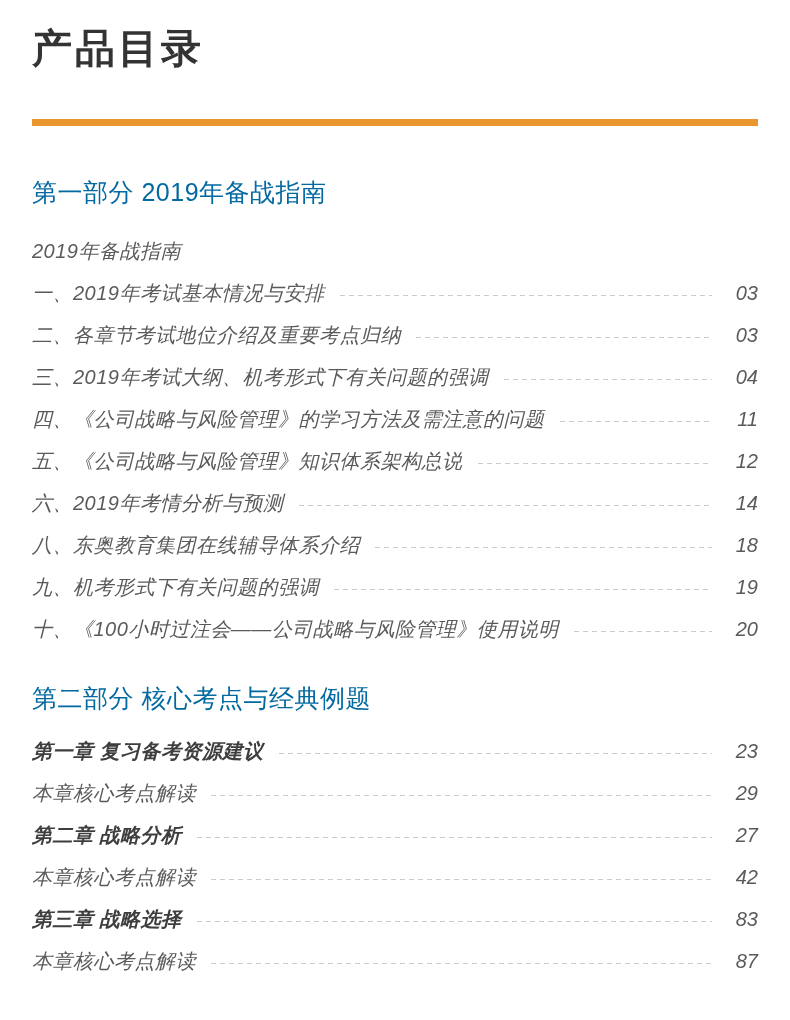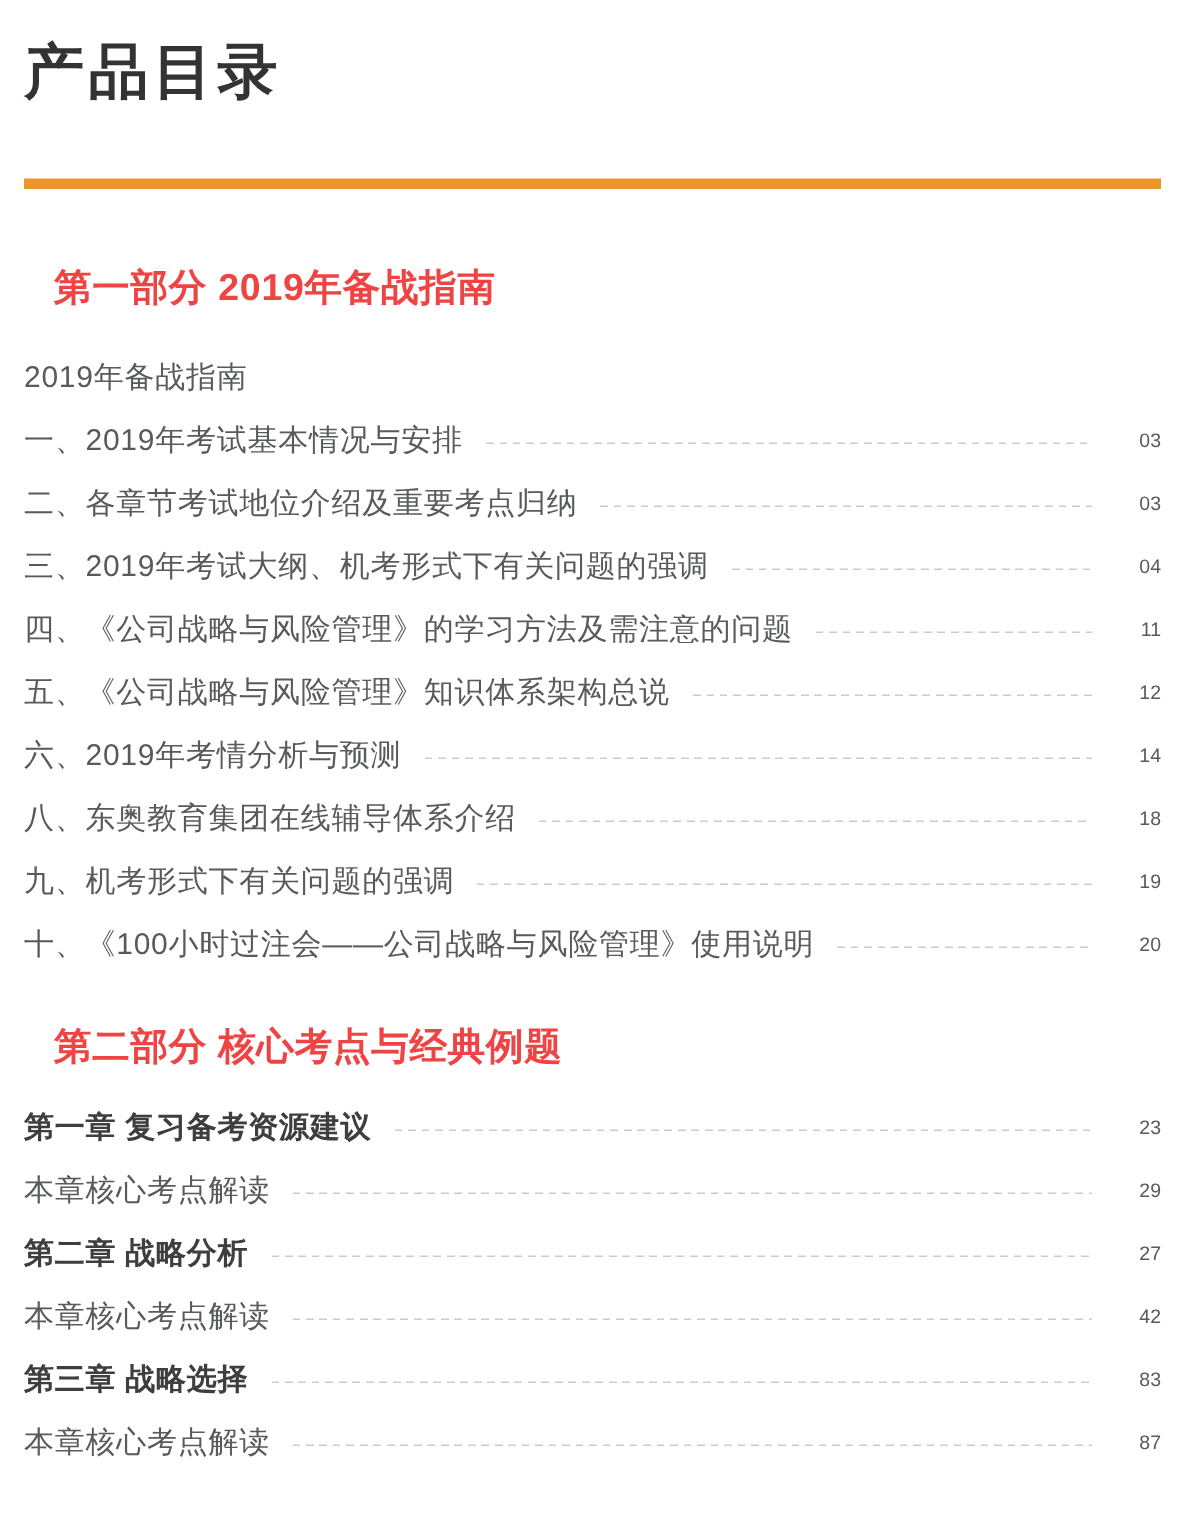--- a/index.html
+++ b/index.html
@@ -2,46 +2,45 @@
 <html><head>
 <meta charset="utf-8">
 <style>
   * { margin:0; padding:0; box-sizing:border-box; }
   html,body { background:#ffffff; }
   .page {
     position:relative;
     width:790px; height:1020px;
     margin:0 auto;
     background:#ffffff;
-    padding:0 16px;
+    padding:0 32px;
     overflow:hidden;
     font-family:"Liberation Sans","DejaVu Sans",sans-serif;
   }
   .doc-title {
     margin-top:24px;
     height:48px; line-height:48px;
     font-size:40px; font-weight:700;
     letter-spacing:3px;
     color:#333333;
   }
   .accent-rule {
     margin-top:47px;
     height:7px;
     background:#E8962D;
   }
   .section-heading {
-    font-size:25px; font-weight:700;
-    color:#ef4444;
+    font-size:25px; font-weight:400;
+    color:#0369a1;
     line-height:32px;
     letter-spacing:0.5px;
-    margin-left:20px;
   }
   .section-heading.first { margin-top:50px; }
   .section-heading.second { margin-top:32px; }
-  .toc { display:block; }
+  .toc { display:block;font-style:italic; }
   .toc.first { margin-top:22px; }
   .toc.second { margin-top:16px; }
   .toc-row {
     display:flex; align-items:center;
     height:42px;
     white-space:nowrap;
   }
   .toc-label {
     font-size:20px;
     color:#595a5c;
@@ -55,21 +54,21 @@
     flex:1;
     height:1px;
     margin:0 16px 0 15px;
     transform:translateY(2px);
     background:repeating-linear-gradient(90deg,#cbcbcb 0 5px,transparent 5px 9px);
   }
   .toc-row.plain .leader { background:none; }
   .toc-page {
     min-width:30px;
     text-align:right;
-    font-size:13px;
+    font-size:20px;
     color:#595a5c;
   }
 </style>
 </head>
 <body>
 
 <div class="page">
 
   <div class="doc-title">产品目录</div>
 

